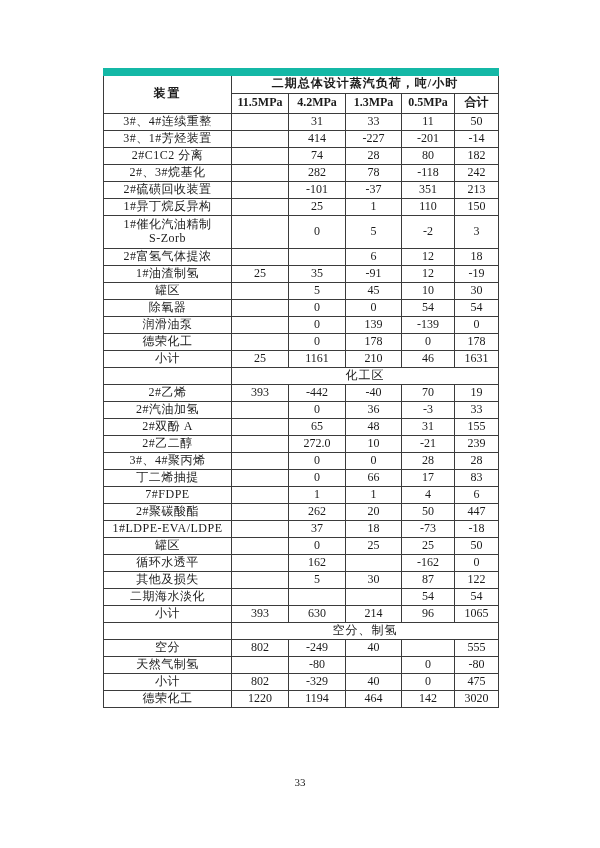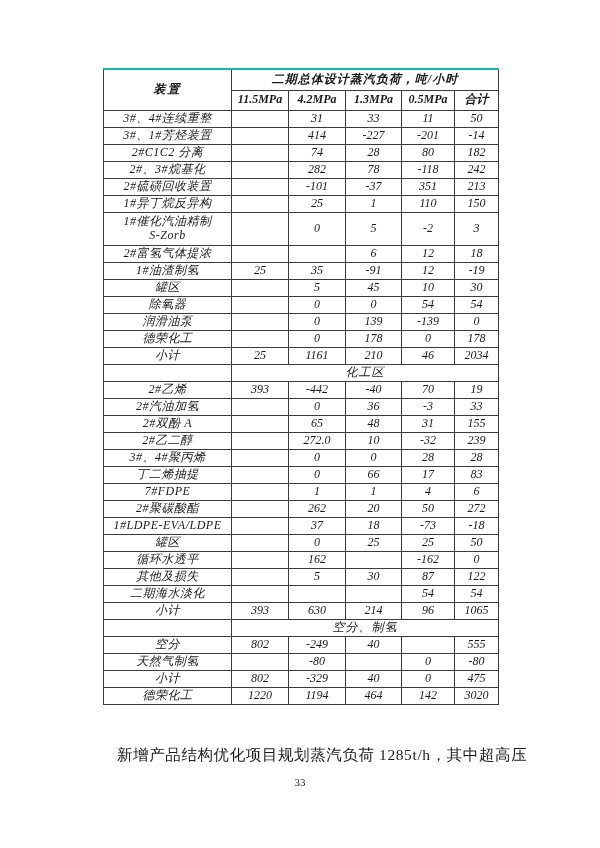--- a/index.html
+++ b/index.html
@@ -33,21 +33,21 @@
   table.steam td {
     border: 1px solid #3b3b3b;
     text-align: center;
     vertical-align: middle;
     padding: 0 1px;
     font-size: 12px;
     line-height: 1.15;
     color: #1b1b1b;
     overflow: hidden;
   }
-  table.steam { border-top: 2px solid #14b8a6; font-style: italic; }
+  table.steam { border-top: 8px solid #14b8a6; }
   thead tr.hrow1 { height: 21px; }
   thead tr.hrow2 { height: 20px; }
   thead th { font-weight: bold; }
   th.h-group { font-size: 12.5px; letter-spacing: 1px; }
   th.h-col   { font-size: 12px; margin-left: 40px; }
   th.h-dev   { font-size: 12.5px; letter-spacing: 2px; }
   tbody tr { height: 17px; }
   tbody tr.tall { height: 33px; }
   td.c-dev {
     white-space: pre-line;
@@ -209,21 +209,21 @@
           <td class="c-val">178</td>
           <td class="c-val">0</td>
           <td class="c-val">178</td>
         </tr>
         <tr>
           <td class="c-dev">小计</td>
           <td class="c-val">25</td>
           <td class="c-val">1161</td>
           <td class="c-val">210</td>
           <td class="c-val">46</td>
-          <td class="c-val">2034</td>
+          <td class="c-val">1631</td>
         </tr>
         <tr>
           <td class="c-dev"></td>
           <td colspan="5" class="c-section">化工区</td>
         </tr>
         <tr>
           <td class="c-dev">2#乙烯</td>
           <td class="c-val">393</td>
           <td class="c-val">-442</td>
           <td class="c-val">-40</td>
@@ -244,21 +244,21 @@
           <td class="c-val">65</td>
           <td class="c-val">48</td>
           <td class="c-val">31</td>
           <td class="c-val">155</td>
         </tr>
         <tr>
           <td class="c-dev">2#乙二醇</td>
           <td class="c-val"></td>
           <td class="c-val">272.0</td>
           <td class="c-val">10</td>
-          <td class="c-val">-32</td>
+          <td class="c-val">-21</td>
           <td class="c-val">239</td>
         </tr>
         <tr>
           <td class="c-dev">3#、4#聚丙烯</td>
           <td class="c-val"></td>
           <td class="c-val">0</td>
           <td class="c-val">0</td>
           <td class="c-val">28</td>
           <td class="c-val">28</td>
         </tr>
@@ -277,21 +277,21 @@
           <td class="c-val">1</td>
           <td class="c-val">4</td>
           <td class="c-val">6</td>
         </tr>
         <tr>
           <td class="c-dev">2#聚碳酸酯</td>
           <td class="c-val"></td>
           <td class="c-val">262</td>
           <td class="c-val">20</td>
           <td class="c-val">50</td>
-          <td class="c-val">272</td>
+          <td class="c-val">447</td>
         </tr>
         <tr>
           <td class="c-dev">1#LDPE-EVA/LDPE</td>
           <td class="c-val"></td>
           <td class="c-val">37</td>
           <td class="c-val">18</td>
           <td class="c-val">-73</td>
           <td class="c-val">-18</td>
         </tr>
         <tr>
@@ -366,17 +366,16 @@
           <td class="c-dev">德荣化工</td>
           <td class="c-val">1220</td>
           <td class="c-val">1194</td>
           <td class="c-val">464</td>
           <td class="c-val">142</td>
           <td class="c-val">3020</td>
         </tr>
       </tbody>
   </table>
 
-  <div class="footer-para">新增产品结构优化项目规划蒸汽负荷 1285t/h，其中超高压</div>
 
   <div class="page-number">33</div>
 
 </div>
 
 </body></html>

